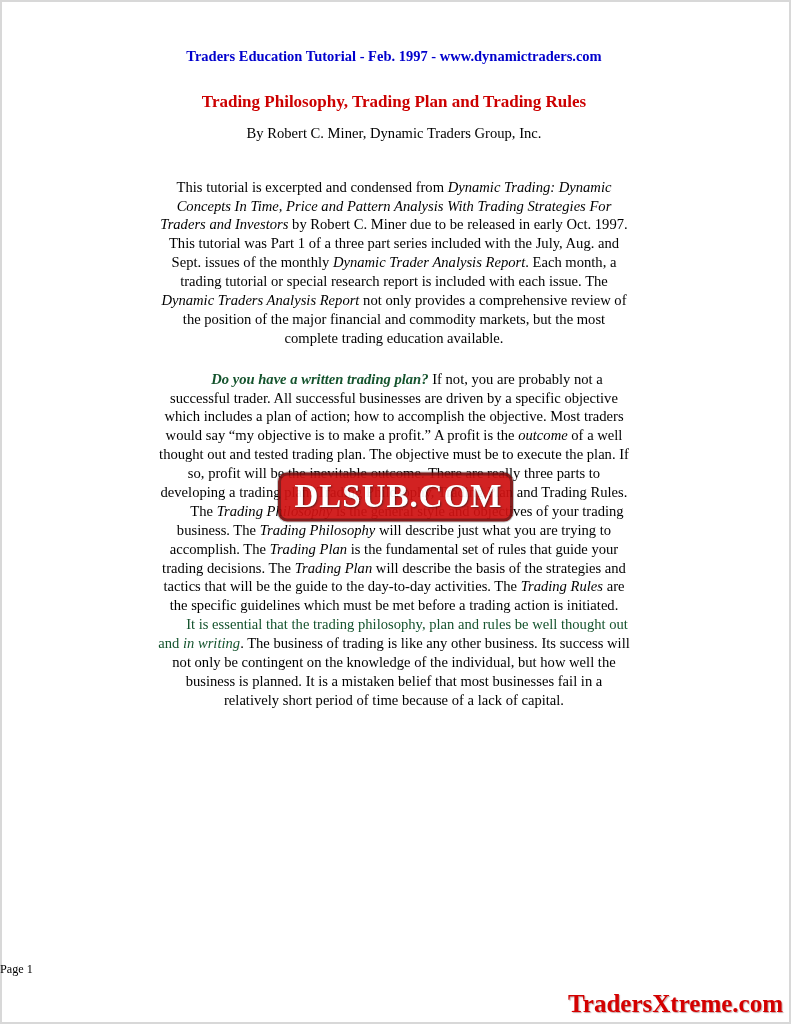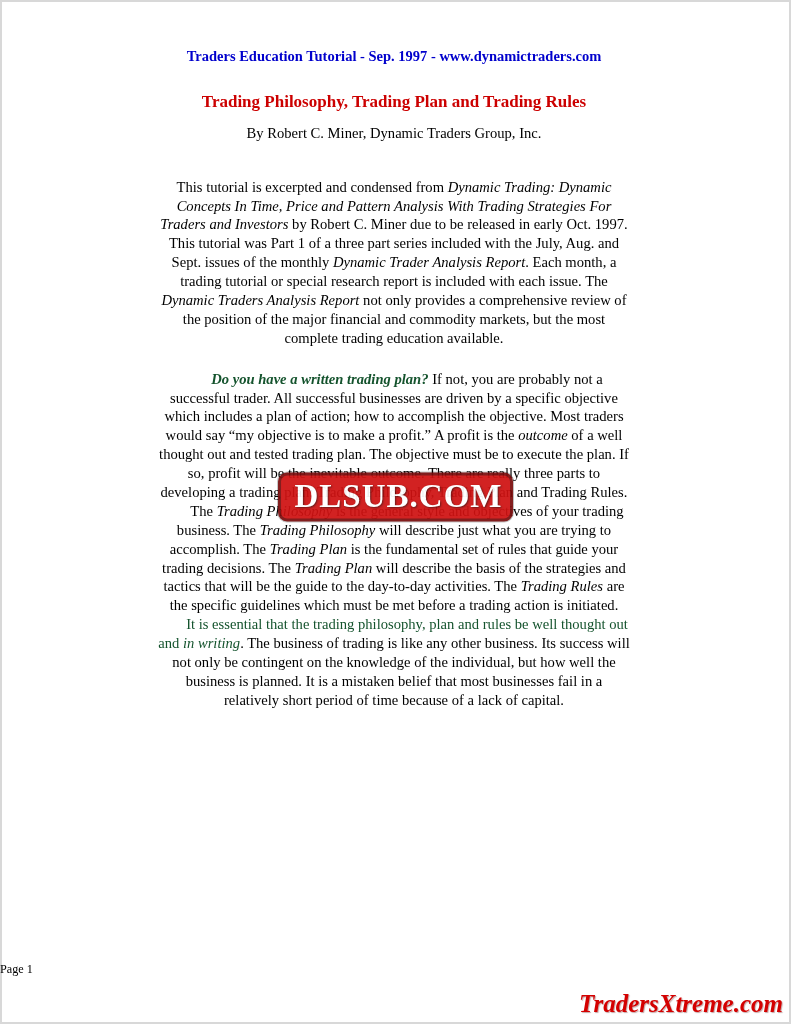--- a/index.html
+++ b/index.html
@@ -35,21 +35,20 @@
     text-shadow: 2px 2px 2px rgba(120,120,120,0.55);
   }
 
   
   .wm-bottom {
     position: absolute;
     bottom: 6px;
     right: 8px;
     font-family: "Liberation Serif", serif;
     font-weight: bold;
-    font-style: italic;
     font-size: 25px;
     color: #d40000;
     text-shadow: 1px 1px 1px rgba(90,0,0,0.35);
   }
 
   
   .wm-center {
     position: absolute;
     left: 50%;
     top: 497px;
@@ -143,21 +142,21 @@
 <div class="page">
 
   <div class="edge-top"></div>
   <div class="edge-bottom"></div>
   <div class="edge-left"></div>
   <div class="edge-right"></div>
 
 
   <div class="content">
 
-    <div class="hdr-line">Traders Education Tutorial - Sep. 1997 - www.dynamictraders.com</div>
+    <div class="hdr-line">Traders Education Tutorial - Feb. 1997 - www.dynamictraders.com</div>
 
     <div class="doc-title">Trading Philosophy, Trading Plan and Trading Rules</div>
     <div class="doc-byline">By Robert C. Miner, Dynamic Traders Group, Inc.</div>
 
     <p class="para first"><span>This tutorial is excerpted and condensed from </span><span class="it">Dynamic Trading: Dynamic Concepts In Time, Price and Pattern Analysis With Trading Strategies For Traders and Investors</span><span> by Robert C. Miner due to be released in early Oct. 1997. This tutorial was Part 1 of a three part series included with the July, Aug. and Sept. issues of the monthly </span><span class="it">Dynamic Trader Analysis Report</span><span>. Each month, a trading tutorial or special research report is included with each issue. The </span><span class="it">Dynamic Traders Analysis Report</span><span> not only provides a comprehensive review of the position of the major financial and commodity markets, but the most complete trading education available.</span></p>
 
     <div class="gap-big"></div>
 
     <p class="para indent"><span class="bi red">Do you have a written trading plan?</span><span> If not, you are probably not a successful trader. All successful businesses are driven by a specific objective which includes a plan of action; how to accomplish the objective. Most traders would say “my objective is to make a profit.” A profit is the </span><span class="it">outcome</span><span> of a well thought out and tested trading plan. The objective must be to execute the plan. If so, profit will be the inevitable outcome. There are really three parts to developing a trading plan; Trading Philosophy, Trading Plan and Trading Rules.</span></p>
 

